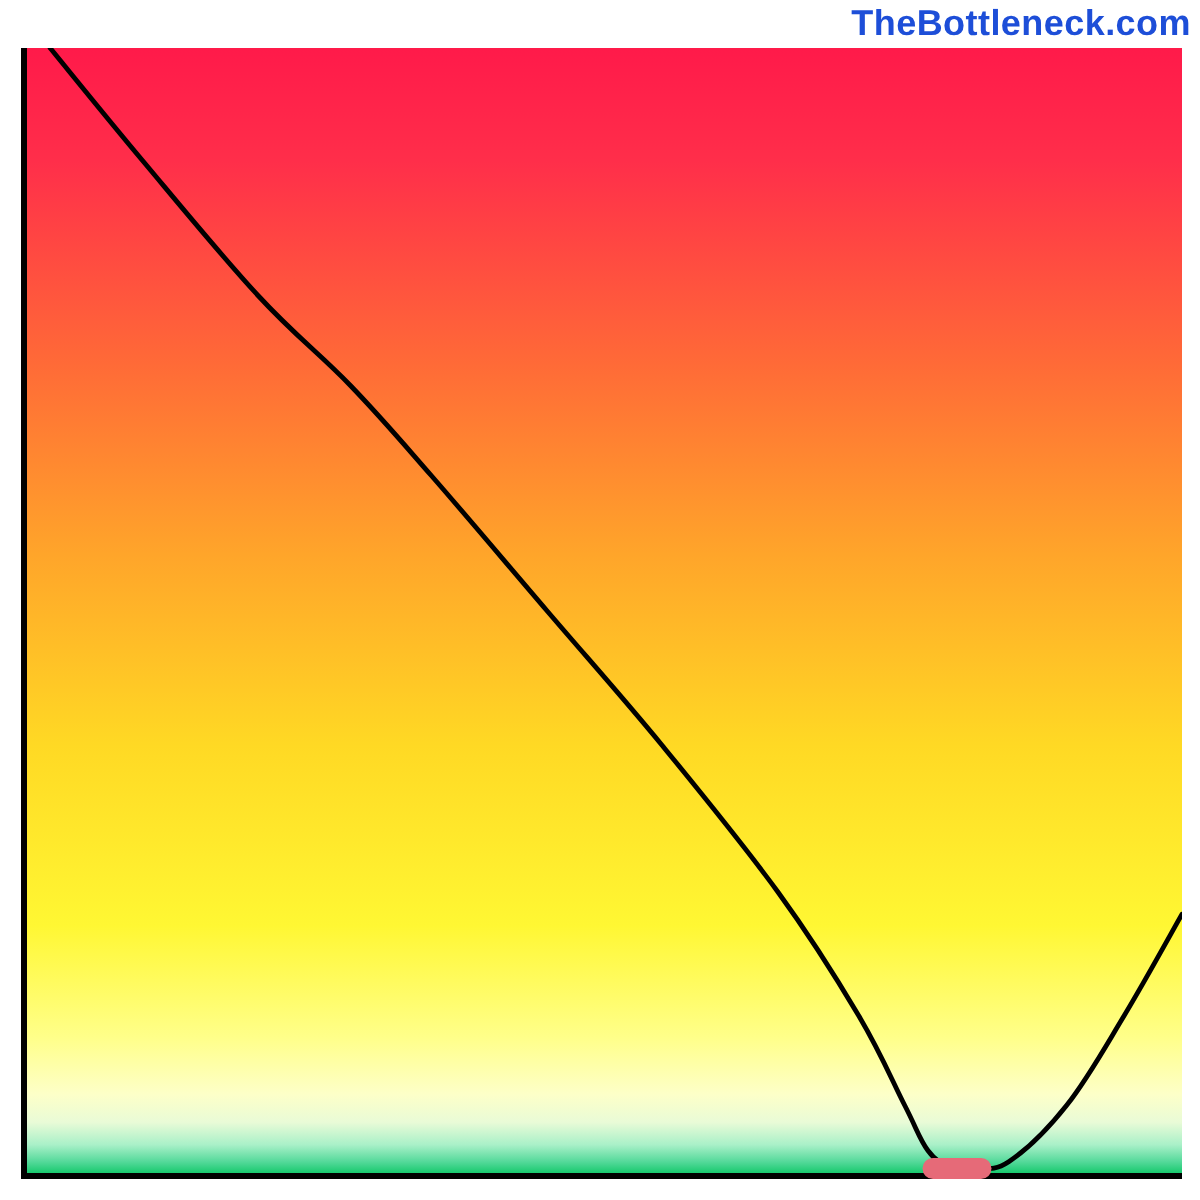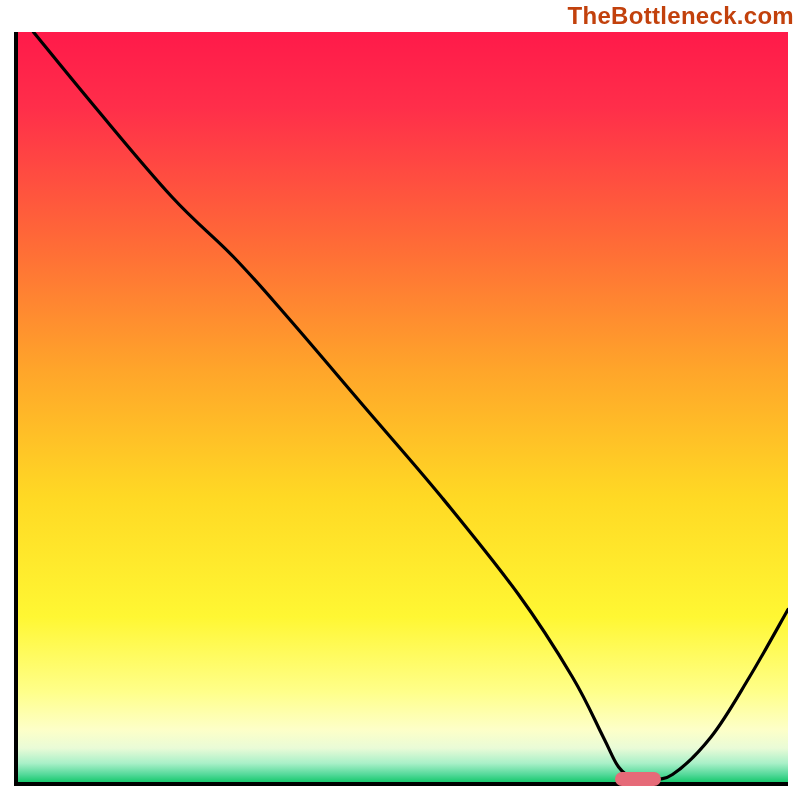--- a/index.html
+++ b/index.html
@@ -15,21 +15,21 @@
     position: relative;
     width: 800px;
     height: 800px;
   }
   .watermark {
     position: absolute;
     top: 2px;
     right: 6px;
     font-size: 24px;
     font-weight: 600;
-    color: #c2410c;
+    color: #1d4ed8;
     letter-spacing: 0.3px;
     z-index: 50;
   }
   .plot-frame {
     position: absolute;
     left: 14px;
     top: 32px;
     width: 774px;
     height: 754px;
     box-sizing: border-box;

